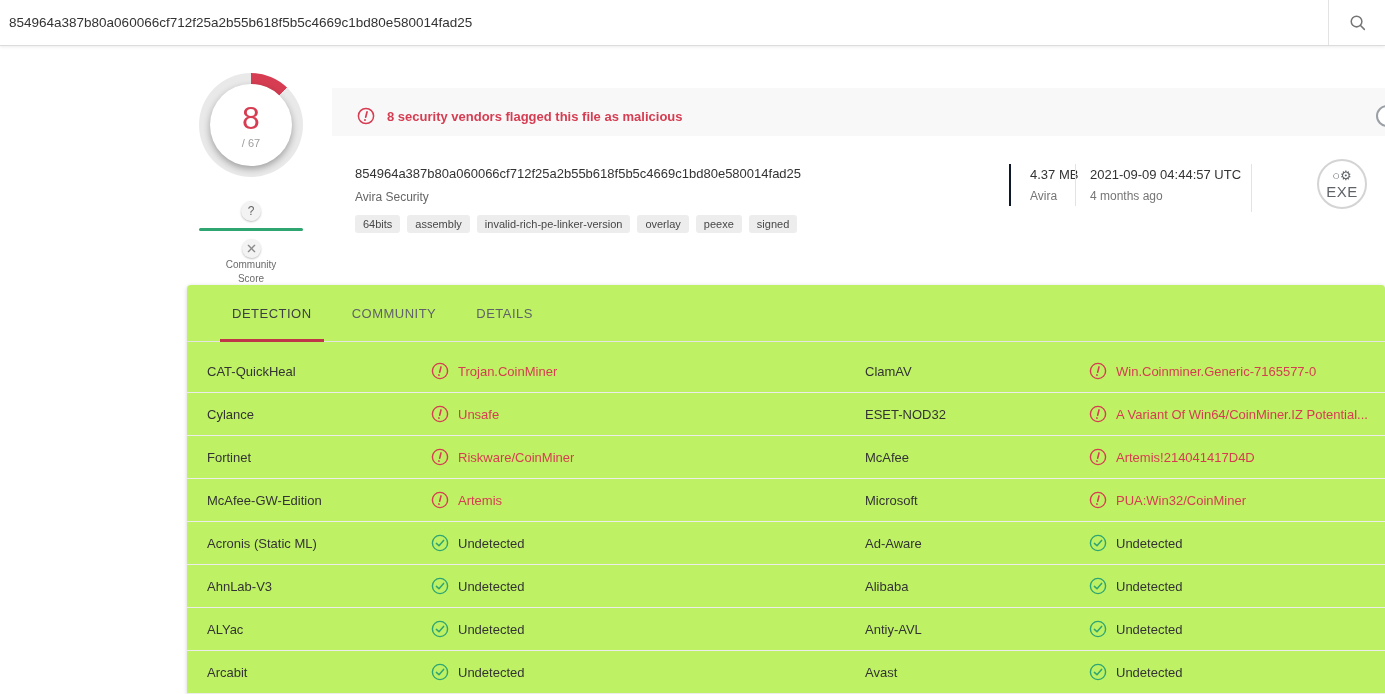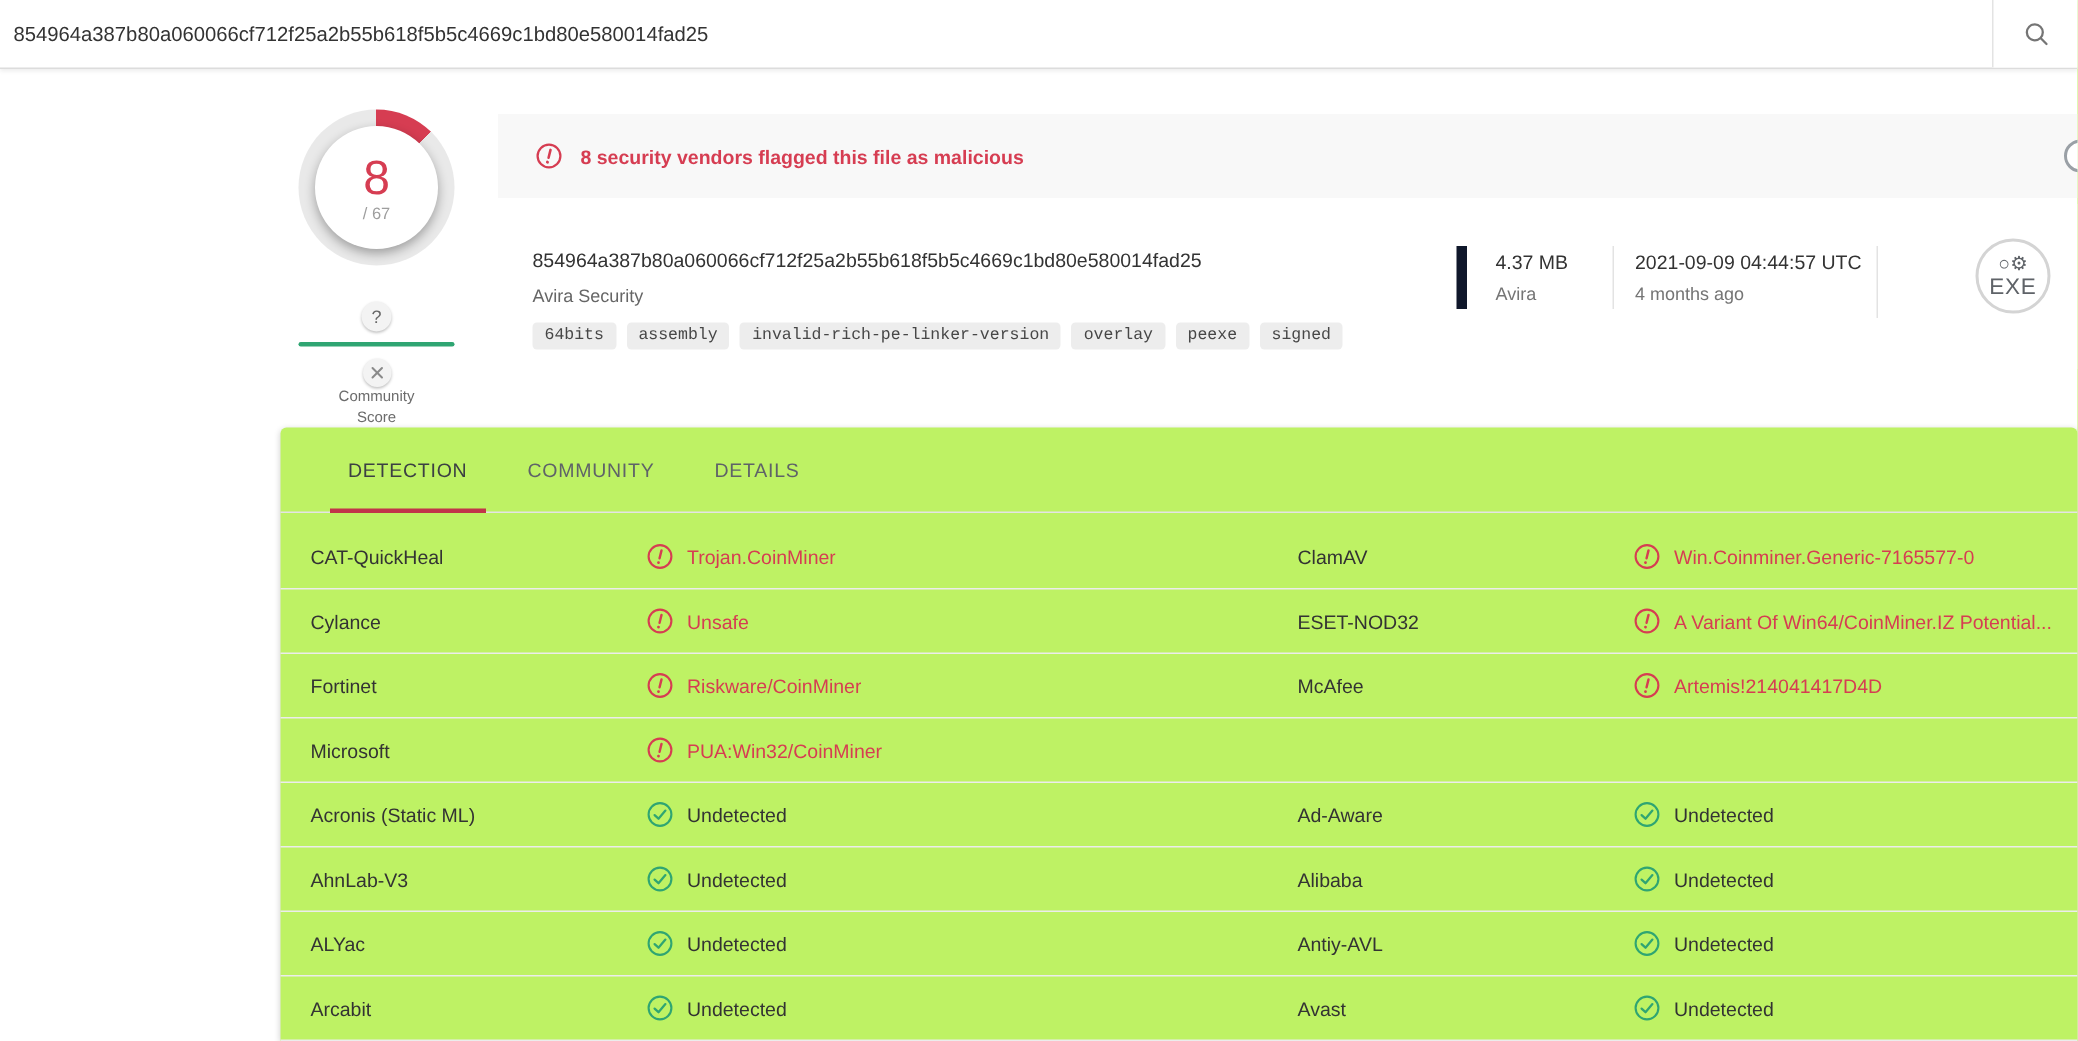--- a/index.html
+++ b/index.html
@@ -25,34 +25,34 @@
   .score-total { font-size:11px; color:#9e9e9e; margin-top:3px; }
   .question-badge { width:20px; height:20px; border-radius:50%; background:#f3f3f3; box-shadow:0 1px 2px rgba(0,0,0,.25);
                     color:#666; font-size:12px; line-height:20px; text-align:center; margin:24px auto 7px; }
   .community-bar { height:3px; width:104px; background:#2fa572; margin:0 auto 8px; border-radius:2px; }
   .community-row { display:flex; align-items:center; justify-content:space-between;flex-direction:column; }
   .vote-btn { width:19px; height:19px; border-radius:50%; border:0; background:#f3f3f3; padding:0;
               box-shadow:0 1px 2px rgba(0,0,0,.25); display:flex; align-items:center; justify-content:center; cursor:pointer; }
   .community-label { font-size:10px; color:#6b6b6b; text-align:center; width:58px; line-height:1.4; }
 
   
-  .banner { position:absolute; left:332px; right:0; top:76px; height:56px; background:#f8f8f8;
+  .banner { position:absolute; left:332px; right:0; top:88px; height:56px; background:#f8f8f8;
             display:flex; align-items:center; padding-left:25px; }
   .banner-text { margin-left:12px; color:#d63d52; font-size:13px; font-weight:bold; }
   .reanalyze { position:absolute; right:-13px; top:17px; width:22px; height:22px;
                border:2px solid #9aa0a6; border-radius:50%; background:#fff; cursor:pointer; }
 
   
   .file-info { position:absolute; left:332px; right:0; top:136px; height:110px; background:#fff; }
   .file-main { position:absolute; left:23px; top:30px; }
   .file-hash { font-size:13px; color:#333; }
   .file-name { font-size:12px; color:#666; margin-top:9px; }
   .tag-list { margin-top:11px; display:flex; gap:7px; }
-  .tag { background:#ededed; color:#474747; font-size:11px; padding:3px 8px; border-radius:3px; white-space:nowrap;font-family:Liberation Mono, monospace; }
-  .size-block { position:absolute; left:639px; top:28px; border-left:7px solid #0f172a; padding:3px 0 3px 19px; }
+  .tag { background:#ededed; color:#474747; font-size:11px; padding:3px 8px; border-radius:3px; white-space:nowrap; }
+  .size-block { position:absolute; left:677px; top:28px; border-left:2px solid #0f172a; padding:3px 0 3px 19px; }
   .date-block { position:absolute; left:743px; top:28px; border-left:1px solid #e3e3e3; padding:3px 0 3px 14px; }
   .meta-value { font-size:13px; color:#333; white-space:nowrap; }
   .meta-sub { font-size:12px; color:#757575; margin-top:7px; }
   .meta-divider { position:absolute; left:919px; top:28px; height:48px; border-left:1px solid #e3e3e3; }
   .file-type-icon { position:absolute; left:985px; top:23px; width:50px; height:50px; border:2px solid #d4d4d4;
                     border-radius:50%; text-align:center; color:#5f6368; background:#fff; }
   .gears { font-size:13px; line-height:1; margin-top:8px; }
   .exe-label { font-size:15px; font-weight:normal; letter-spacing:.5px; margin-top:1px; }
 
   
@@ -261,20 +261,36 @@
           </svg>
         </span>
 
         <span class="result-text">Artemis!214041417D4D</span>
       </div>
     </div>
   </div>
 
   <div class="detection-row">
     <div class="cell">
+      <div class="engine">McAfee-GW-Edition</div>
+      <div class="result malicious">
+        <span class="icon icon-mal">
+          <svg width="18" height="18" viewBox="0 0 18 18">
+            <circle cx="9" cy="9" r="7.6" fill="none" stroke="#d63d52" stroke-width="1.4"></circle>
+            <g transform="rotate(14 9 9)">
+              <line x1="9" y1="4.8" x2="9" y2="10.2" stroke="#d63d52" stroke-width="1.6" stroke-linecap="round"></line>
+              <circle cx="9" cy="13.2" r="0.95" fill="#d63d52"></circle>
+            </g>
+          </svg>
+        </span>
+
+        <span class="result-text">Artemis</span>
+      </div>
+    </div>
+    <div class="cell">
       <div class="engine">Microsoft</div>
       <div class="result malicious">
         <span class="icon icon-mal">
           <svg width="18" height="18" viewBox="0 0 18 18">
             <circle cx="9" cy="9" r="7.6" fill="none" stroke="#d63d52" stroke-width="1.4"></circle>
             <g transform="rotate(14 9 9)">
               <line x1="9" y1="4.8" x2="9" y2="10.2" stroke="#d63d52" stroke-width="1.6" stroke-linecap="round"></line>
               <circle cx="9" cy="13.2" r="0.95" fill="#d63d52"></circle>
             </g>
           </svg>

